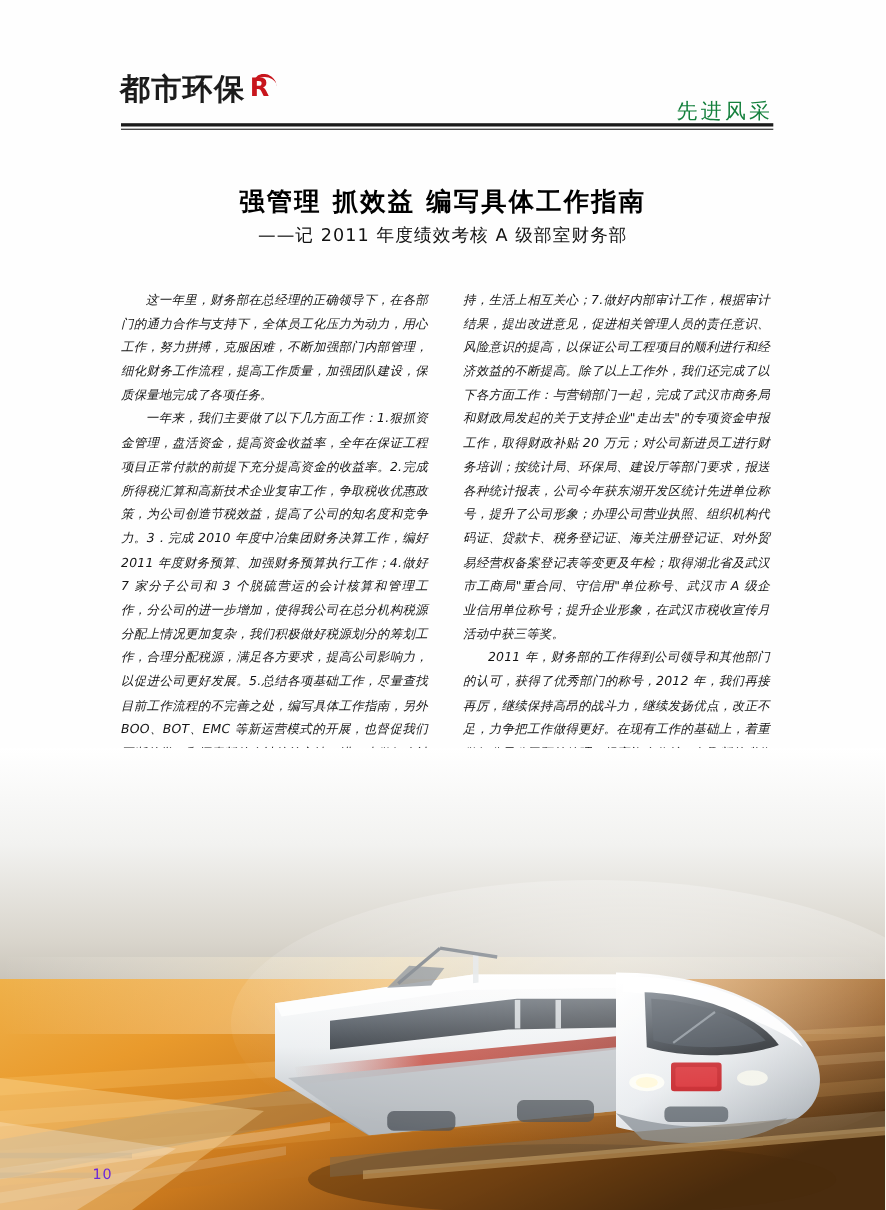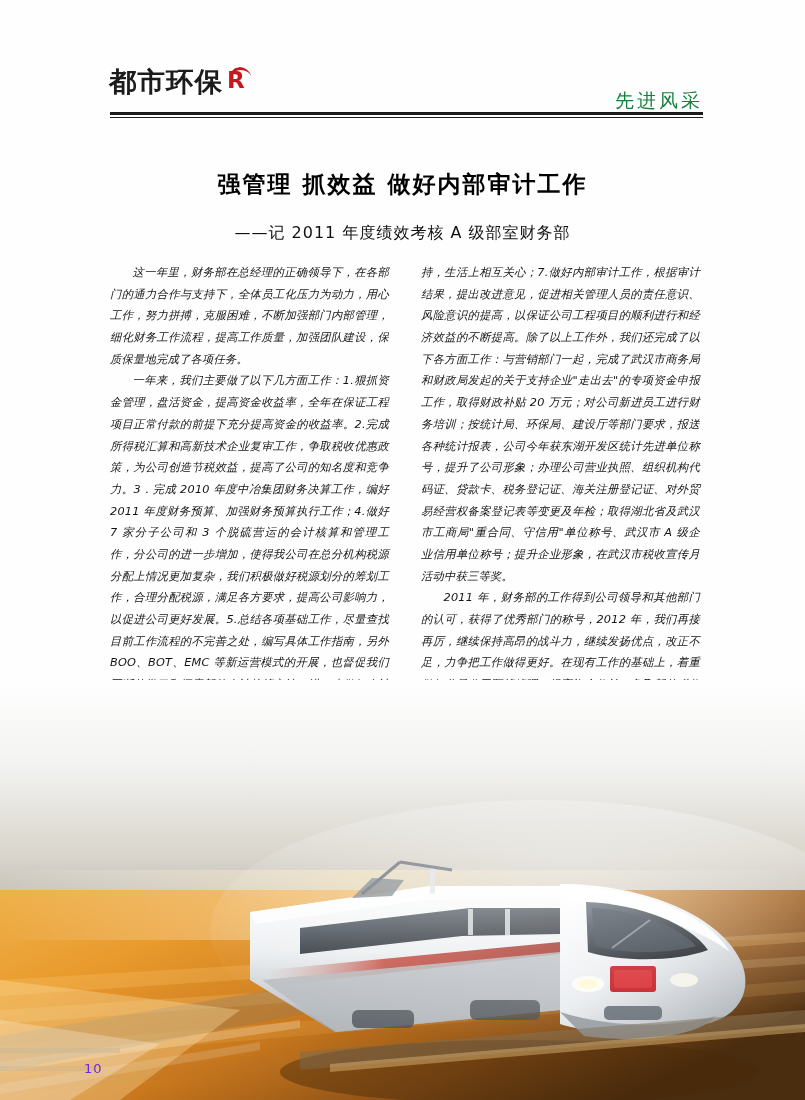--- a/index.html
+++ b/index.html
@@ -111,21 +111,21 @@
   }
   .article-title {
     font-family: "DejaVu Sans", sans-serif;
     font-weight: bold;
     font-size: 23px;
     letter-spacing: 2px;
     color: #000;
     line-height: 1.3;
   }
   .article-subtitle {
-    margin-top: 23px;
+    margin-top: 4px;
     font-family: "DejaVu Sans", sans-serif;
     font-size: 16px;
     letter-spacing: 1px;
     color: #111;
   }
 
   
   .body-cols {
     position: absolute;
     left: 110px;
@@ -194,21 +194,21 @@
         <span class="swoosh"></span>
         <span class="glyph">R</span>
       </span>
     </div>
     <div class="section-title">先进风采</div>
     <div class="rule-thick"></div>
     <div class="rule-thin"></div>
   </div>
 
   <div class="title-block">
-    <div class="article-title">强管理  抓效益  做好内部审计工作</div>
+    <div class="article-title">强管理  抓效益  编写具体工作指南</div>
     <div class="article-subtitle">——记 2011 年度绩效考核 A 级部室财务部</div>
   </div>
 
   <div class="body-cols">
     <div class="col">
       <p class="indent">这一年里，财务部在总经理的正确领导下，在各部门的通力合作与支持下，全体员工化压力为动力，用心工作，努力拼搏，克服困难，不断加强部门内部管理，细化财务工作流程，提高工作质量，加强团队建设，保质保量地完成了各项任务。</p>
       <p class="indent">一年来，我们主要做了以下几方面工作：1.狠抓资金管理，盘活资金，提高资金收益率，全年在保证工程项目正常付款的前提下充分提高资金的收益率。2.完成所得税汇算和高新技术企业复审工作，争取税收优惠政策，为公司创造节税效益，提高了公司的知名度和竞争力。3．完成 2010 年度中冶集团财务决算工作，编好 2011 年度财务预算、加强财务预算执行工作；4.做好 7 家分子公司和 3 个脱硫营运的会计核算和管理工作，分公司的进一步增加，使得我公司在总分机构税源分配上情况更加复杂，我们积极做好税源划分的筹划工作，合理分配税源，满足各方要求，提高公司影响力，以促进公司更好发展。5.总结各项基础工作，尽量查找目前工作流程的不完善之处，编写具体工作指南，另外 BOO、BOT、EMC 等新运营模式的开展，也督促我们不断的学习和探索新的会计核算方法，进一步做好会计基础工作；6.加强财务管理制度建设和部门队伍建设，今年多次接受了中冶集团和政府部门的审计和检查，工作得到了各方肯定，较好提升了公司形象，在队伍建设方面，部门内营造了一种积极向上的工作氛围，促使部门员工在工作中严于律己、无私奉献，工作上相互帮助、支</p>
     </div>
     <div class="col">
       <p>持，生活上相互关心；7.做好内部审计工作，根据审计结果，提出改进意见，促进相关管理人员的责任意识、风险意识的提高，以保证公司工程项目的顺利进行和经济效益的不断提高。除了以上工作外，我们还完成了以下各方面工作：与营销部门一起，完成了武汉市商务局和财政局发起的关于支持企业"走出去"的专项资金申报工作，取得财政补贴 20 万元；对公司新进员工进行财务培训；按统计局、环保局、建设厅等部门要求，报送各种统计报表，公司今年获东湖开发区统计先进单位称号，提升了公司形象；办理公司营业执照、组织机构代码证、贷款卡、税务登记证、海关注册登记证、对外贸易经营权备案登记表等变更及年检；取得湖北省及武汉市工商局"重合同、守信用"单位称号、武汉市 A 级企业信用单位称号；提升企业形象，在武汉市税收宣传月活动中获三等奖。</p>

